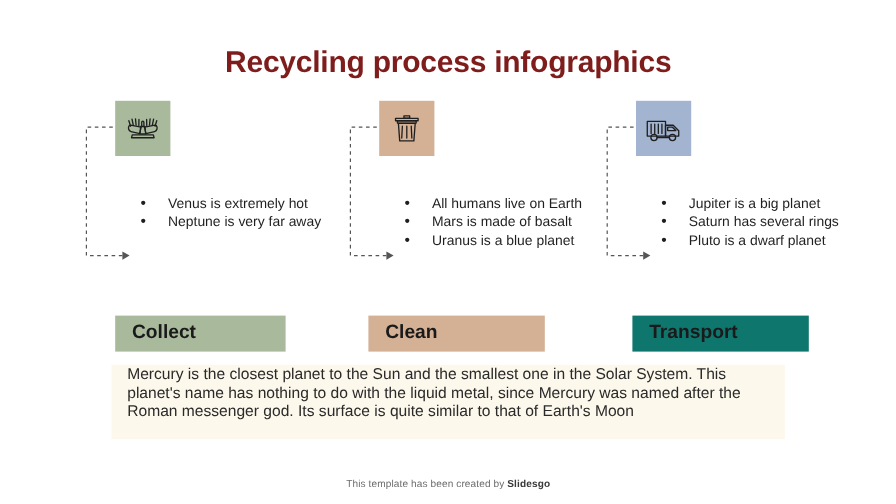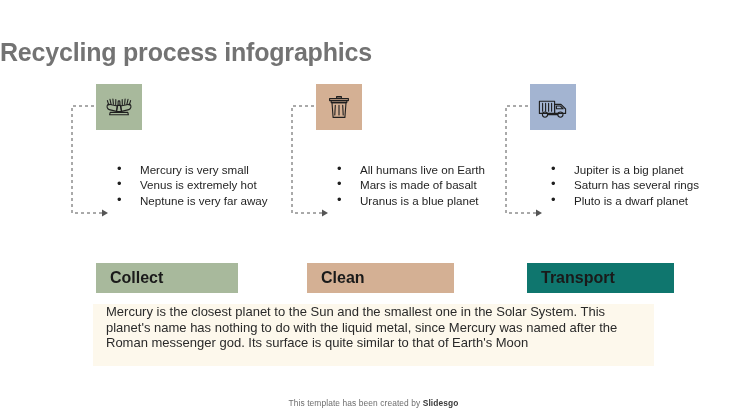--- a/index.html
+++ b/index.html
@@ -21,24 +21,25 @@
     height: 420px;
     background: #ffffff;
   }
 
   
   .title {
     position: absolute;
     top: 38px;
     left: 0;
     width: 747px;
+    text-align: center;
     font-size: 25px;
     font-weight: bold;
     letter-spacing: -0.2px;
-    color: #737373;
+    color: #7f1d1d;
   }
 
   
   .col {
     position: absolute;
     top: 84px;
     width: 200px;
   }
   .col-0 { left: 96px; }
   .col-1 { left: 316px; }
@@ -189,21 +190,20 @@
           <path d="M19.4 13.0 L23.4 13.0 L26.2 15.8 L19.4 15.8 Z"></path>
           <circle cx="8.0" cy="21.6" r="2.6"></circle>
           <circle cx="23.4" cy="21.6" r="2.6"></circle>
           <path d="M10.6 21.6 L20.8 21.6"></path>
         </g>
       </svg>
     </div>
   </div>
 
   <ul class="bullets bul-0">
-    <li>Mercury is very small</li>
     <li>Venus is extremely hot</li>
     <li>Neptune is very far away</li>
   </ul>
   <ul class="bullets bul-1">
     <li>All humans live on Earth</li>
     <li>Mars is made of basalt</li>
     <li>Uranus is a blue planet</li>
   </ul>
   <ul class="bullets bul-2">
     <li>Jupiter is a big planet</li>

